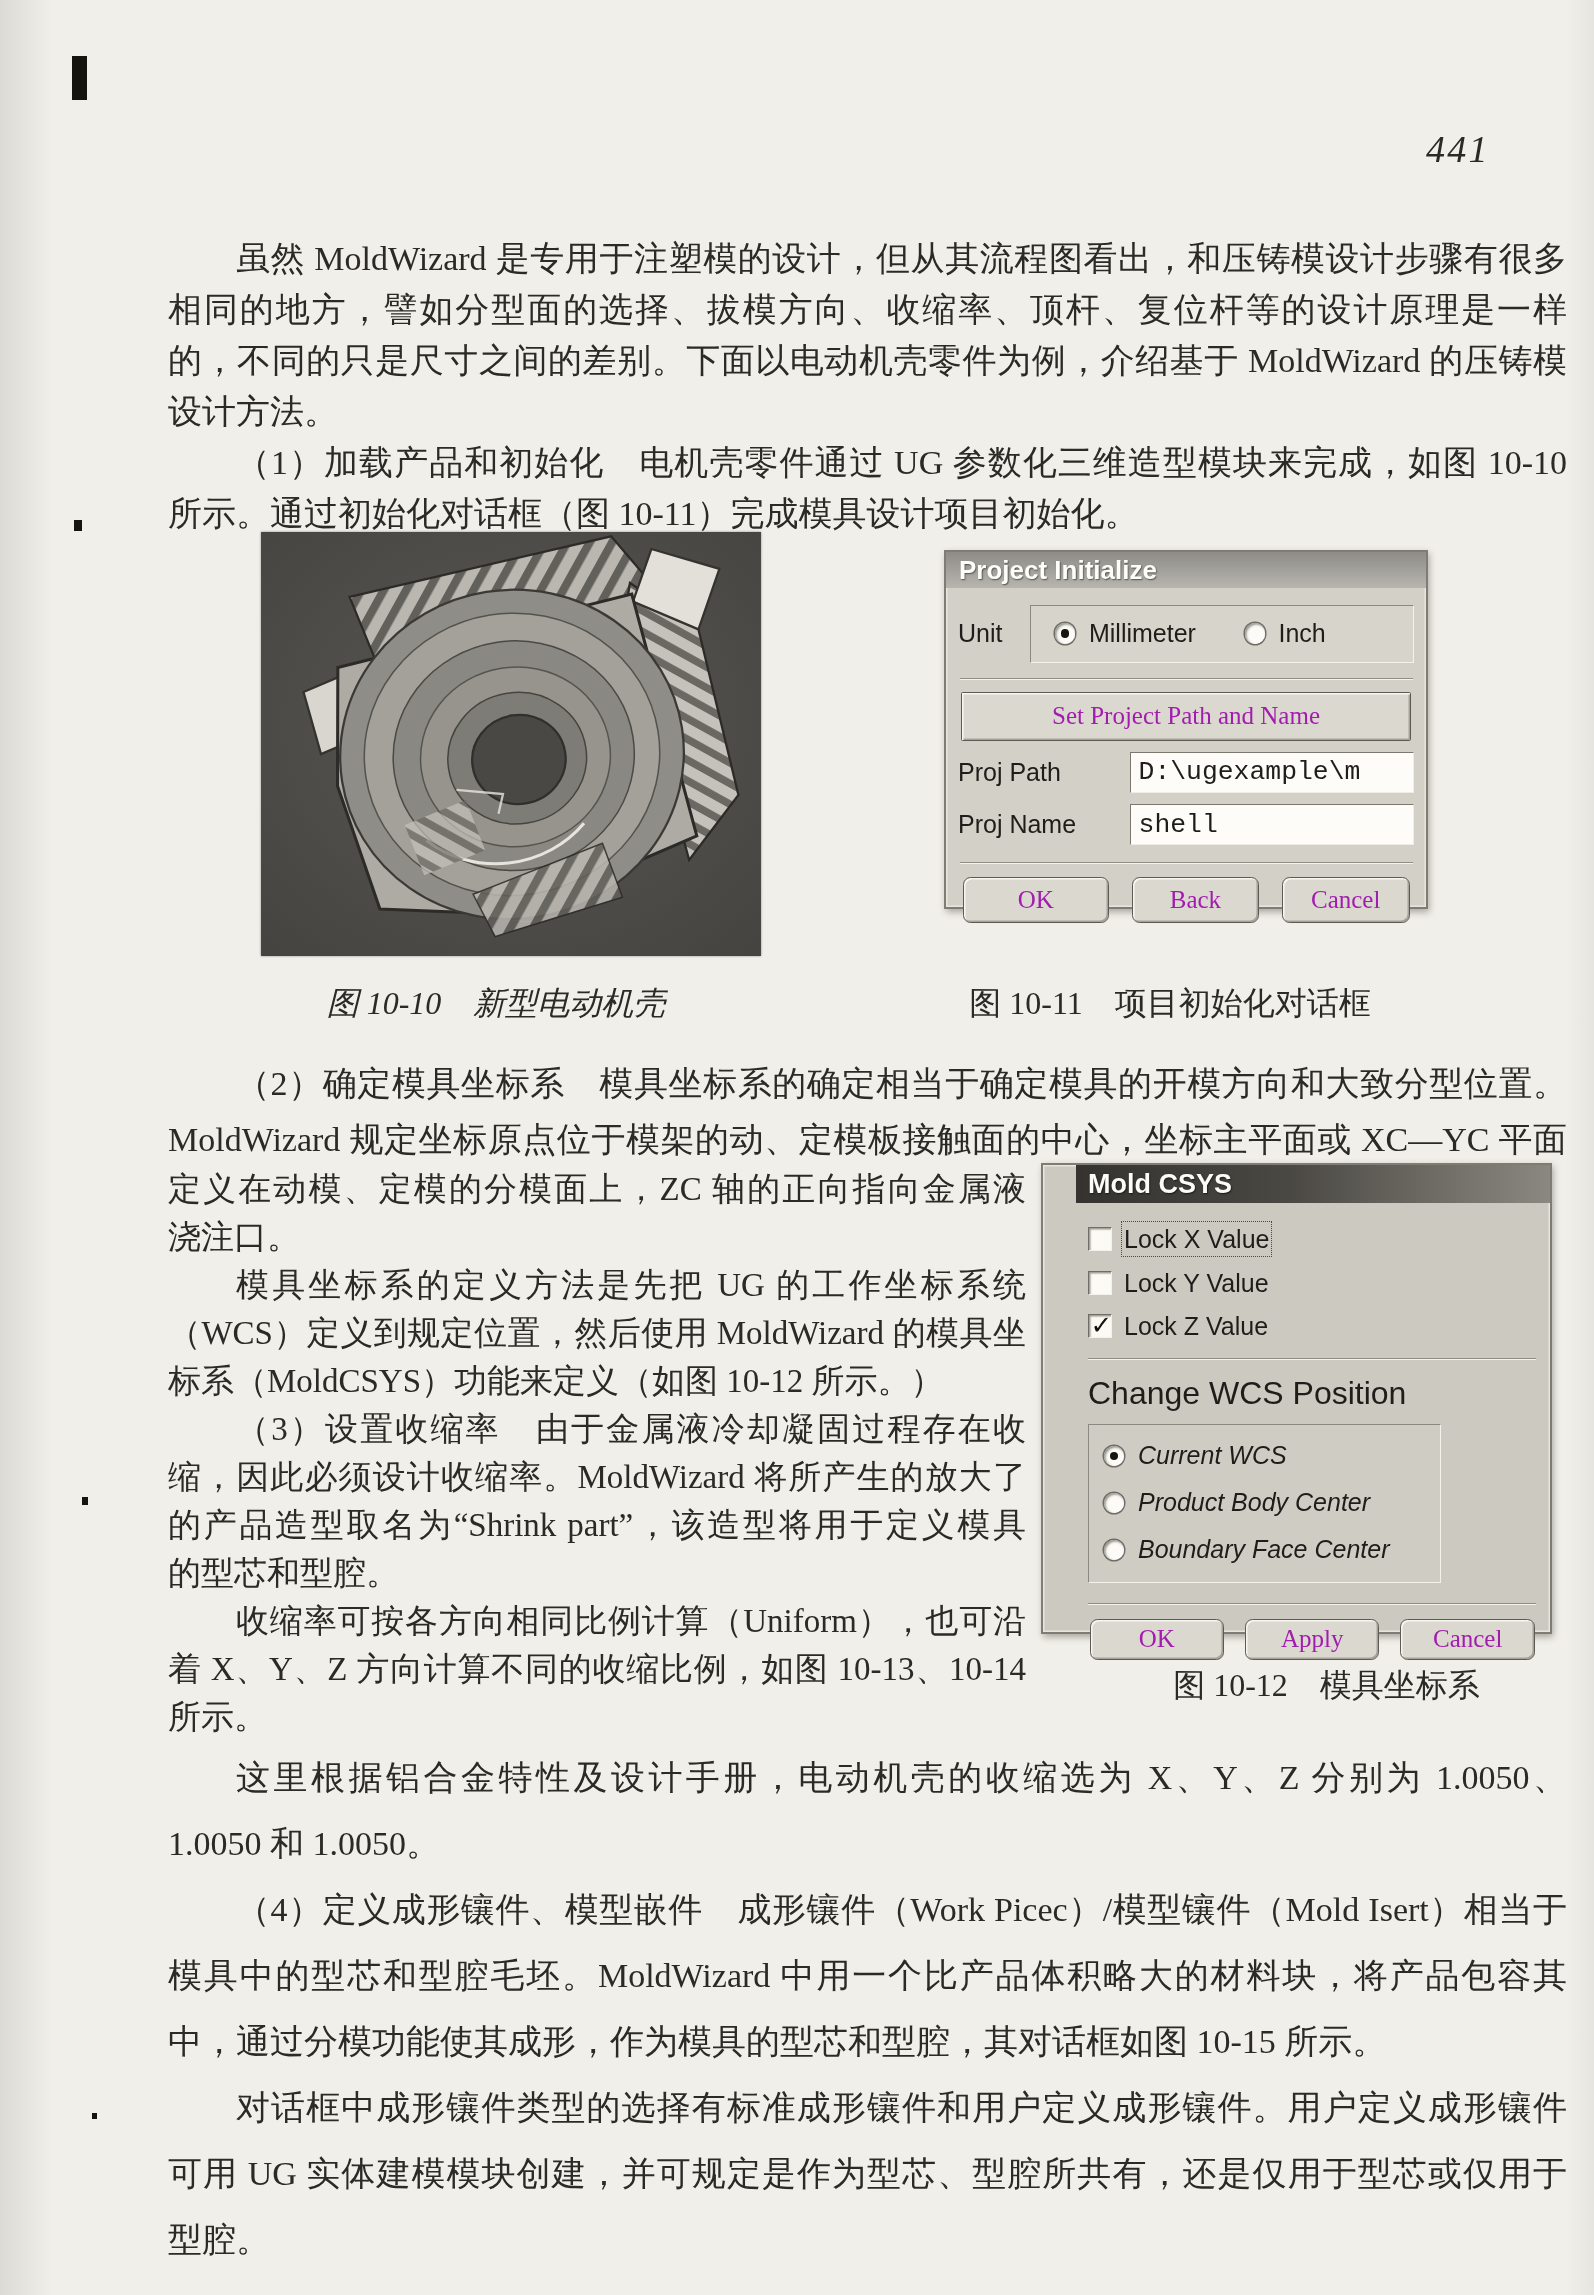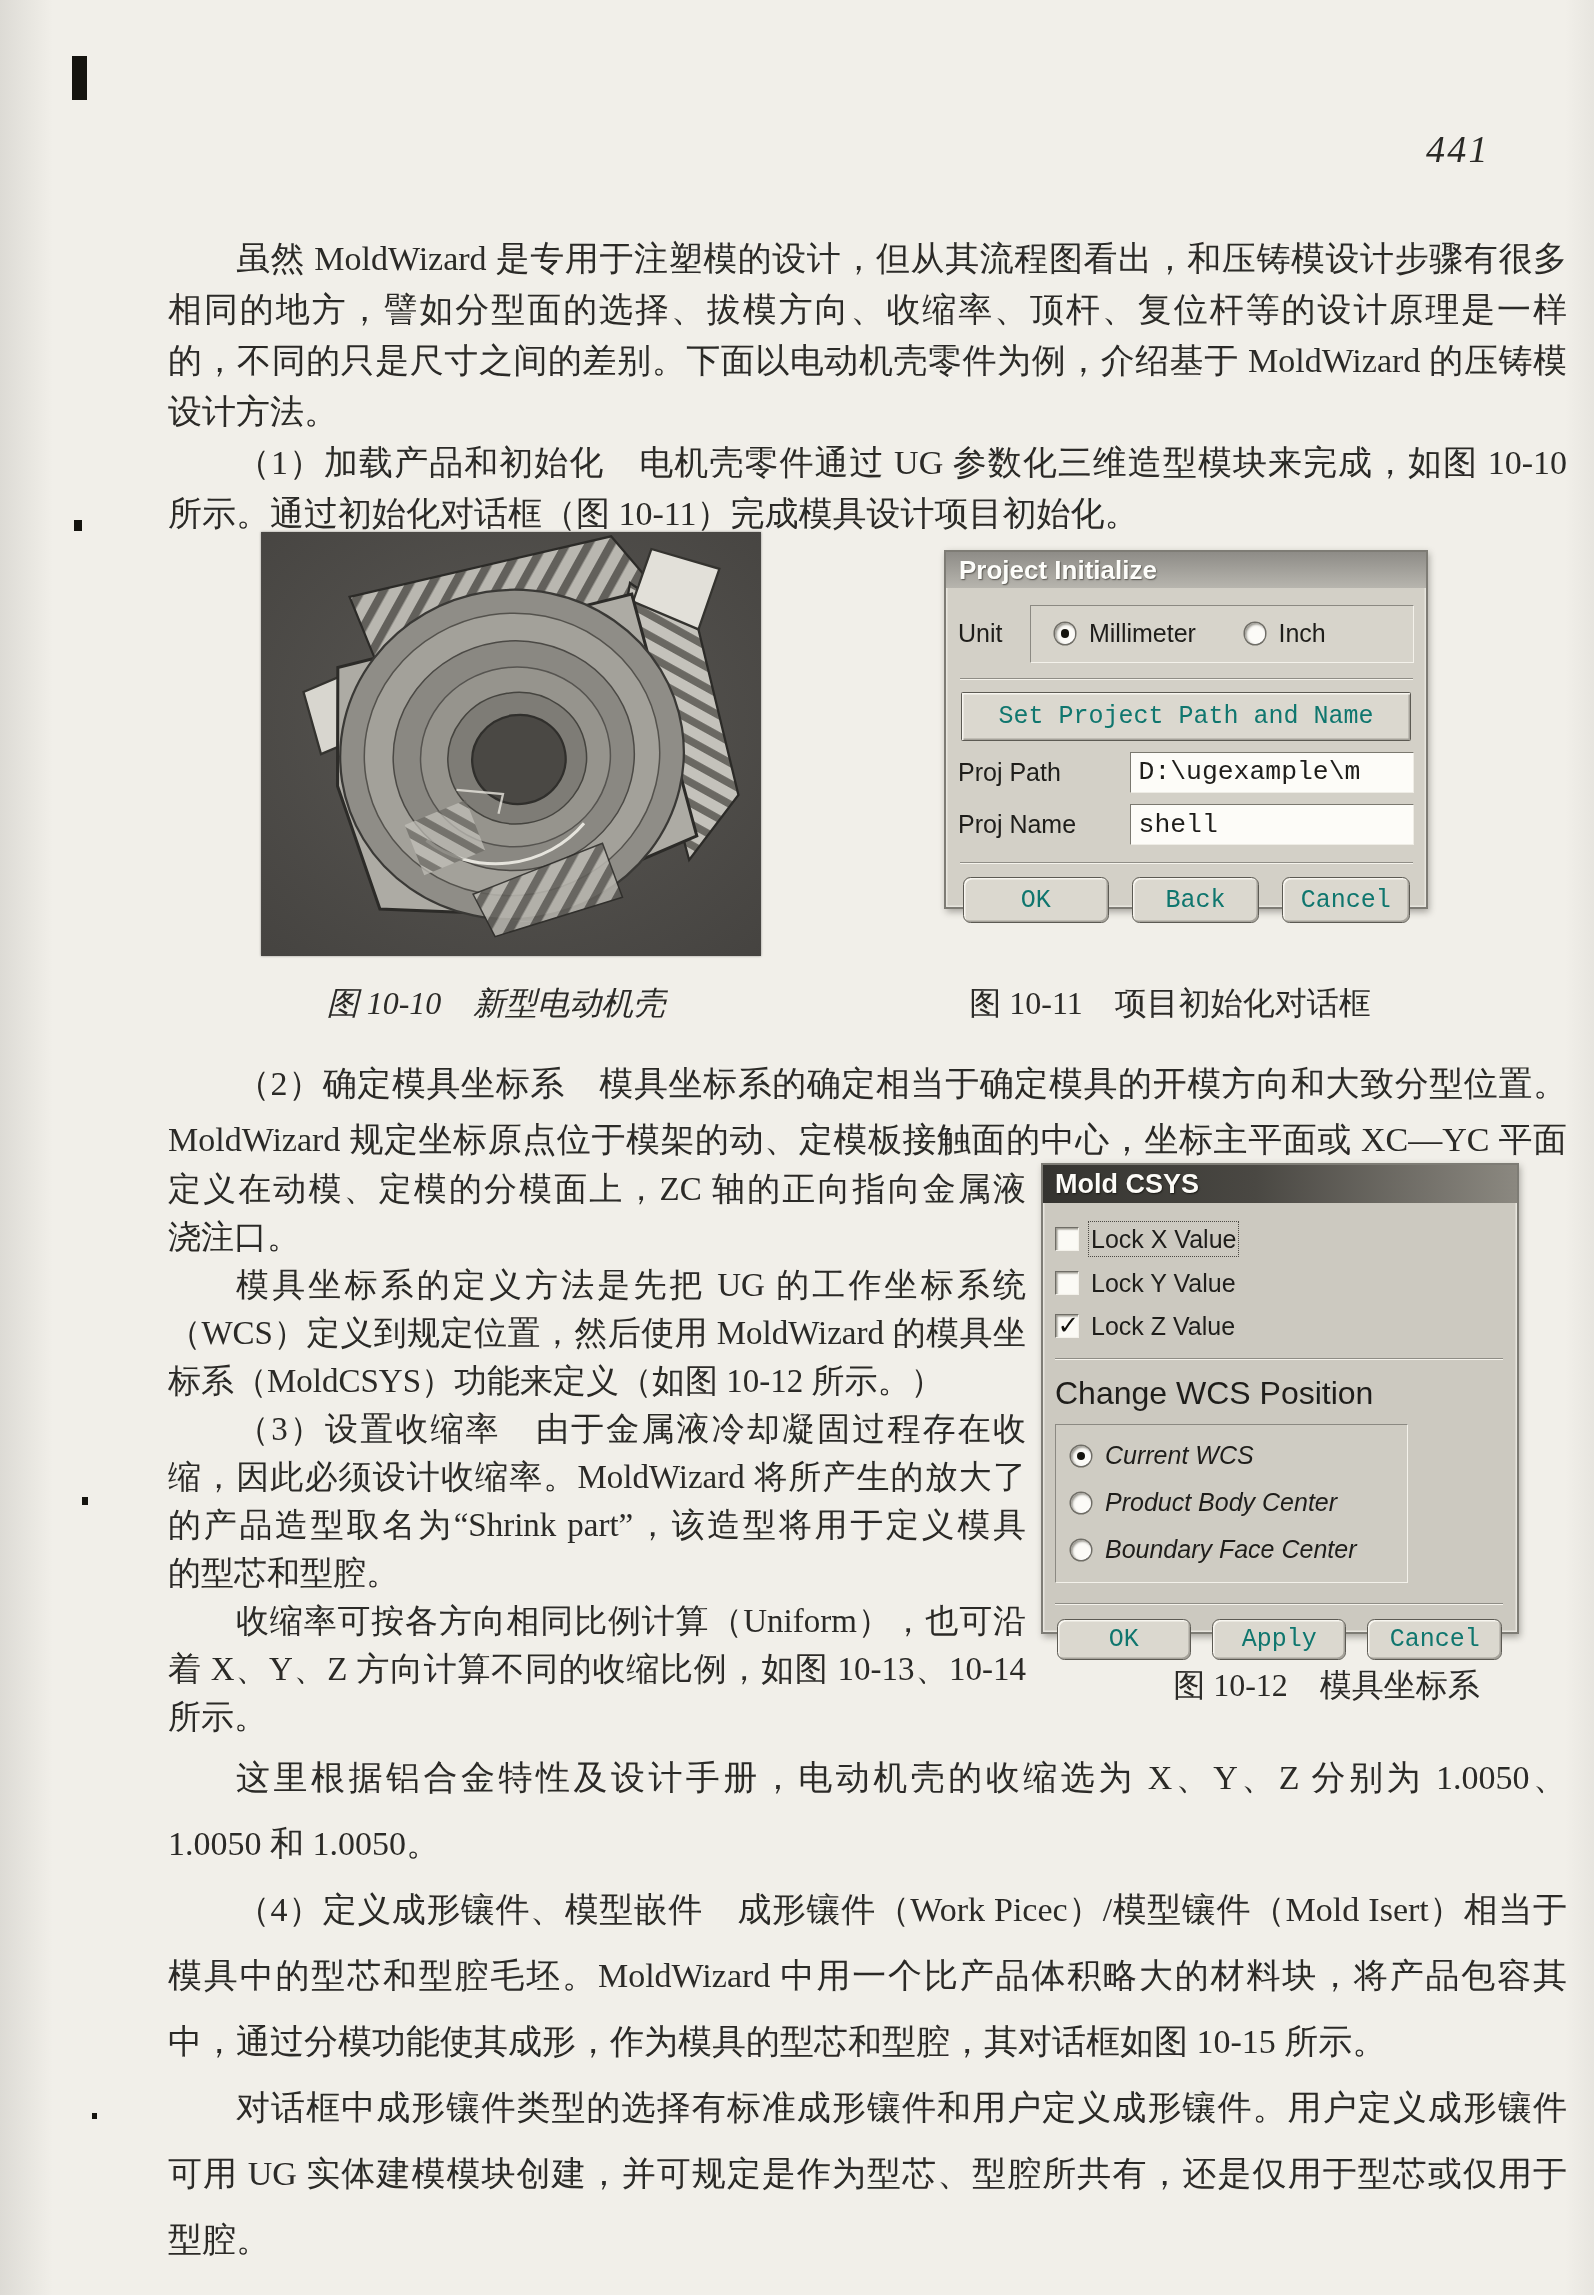--- a/index.html
+++ b/index.html
@@ -50,21 +50,21 @@
   .sep{border-top:1.5px solid #8f8d86;border-bottom:1.5px solid #f5f3ec;height:0;}
   .radio{width:20.4px;height:20.4px;border-radius:50%;background:#fcfbf7;flex:0 0 20.4px;
     box-shadow:inset 1.5px 1.5px 2.3px #96948c, inset -0.8px -0.8px 0.8px #ffffff, 0 0 0 1.5px #706e67;position:relative;}
   .radio.sel::after{content:"";position:absolute;left:6px;top:6px;width:8.3px;height:8.3px;border-radius:50%;background:#16150f;}
   .cb{width:22px;height:22px;background:#fbfaf5;flex:0 0 22px;position:relative;
     border:1.5px solid #6f6d66;border-right-color:#f3f1ea;border-bottom-color:#f3f1ea;
     box-shadow:inset 1.5px 1.5px 1.5px #9b988f;}
   .cb.checked::after{content:"✓";position:absolute;left:1.5px;top:-5.3px;font-size:26px;font-weight:bold;color:#11100c;}
   .btn{background:#dbd8cf;border:1.5px solid #5c5a53;border-radius:7.6px;
     box-shadow:inset 1.5px 1.5px 0 #f8f6f0, inset -1.5px -1.5px 0 #a5a29a;
-    font-family:Liberation Mono, monospace;font-size:25px;color:#0f766e;
+    font-family:Liberation Serif, serif;font-size:25px;color:#a21caf;
     display:flex;align-items:center;justify-content:center;}
 
   
   .pi{left:944px;top:550px;width:480px;height:355px;}
   .pi-title{height:36px;background:linear-gradient(180deg,#8e8c87,#b7b5ae);
     display:flex;align-items:center;padding-left:13px;
     font-weight:bold;font-size:26px;color:#fdfdfa;text-shadow:0.8px 0.8px 1.5px #55534d;}
   .pi-body{padding:10.6px 12px 0 12px;}
   .pi-unitrow{display:flex;align-items:center;margin-top:6px;}
   .pi-unitlabel{flex:0 0 72px;font-size:25px;}
@@ -77,21 +77,21 @@
   .pi-flabel{flex:0 0 172px;font-size:25px;}
   .pi-field{flex:1;height:39px;background:#fdfcf8;display:flex;align-items:center;padding-left:7.6px;
     border:1.5px solid #7a786f;border-right-color:#eeece5;border-bottom-color:#eeece5;
     font-family:"Liberation Mono","DejaVu Sans Mono",monospace;font-size:26.4px;}
   .pi-sep2{margin:16.6px 1.5px 0 1.5px;}
   .pi-btnrow{display:flex;gap:22.7px;margin:13.6px 4.5px 0 4.5px;}
   .pi-btnrow .btn{flex:1;height:44px;}
   .pi-btnrow .btn.ok{flex:1.15;}
 
   
-  .mc{left:1041px;top:1163px;width:474px;height:467px;background:#ccc9c0;}
+  .mc{left:1041px;top:1163px;width:474px;height:467px;background:#ccc9c0;padding-left:33px;}
   .mc-title{height:38px;background:linear-gradient(90deg,#34332f 0%,#4a4843 45%,#8b8880 100%);
     display:flex;align-items:center;padding-left:12px;
     font-weight:bold;font-size:27px;color:#fcfbf7;text-shadow:0.8px 0.8px 1.5px #1a1915;}
   .mc-body{padding:9px 13.6px 0 12px;}
   .mc-cbrow{display:flex;align-items:center;gap:12px;height:33px;margin-top:10.6px;}
   .mc-cblabel{font-size:25px;line-height:30px;}
   .mc-cblabel.focus{outline:1.5px dotted #4c4a44;outline-offset:2.3px;}
   .mc-sep1{margin:15px 0 0 0;}
   .mc-wcslabel{margin-top:15px;font-size:32px;}
   .mc-group{margin-top:12px;width:353px;box-sizing:border-box;

